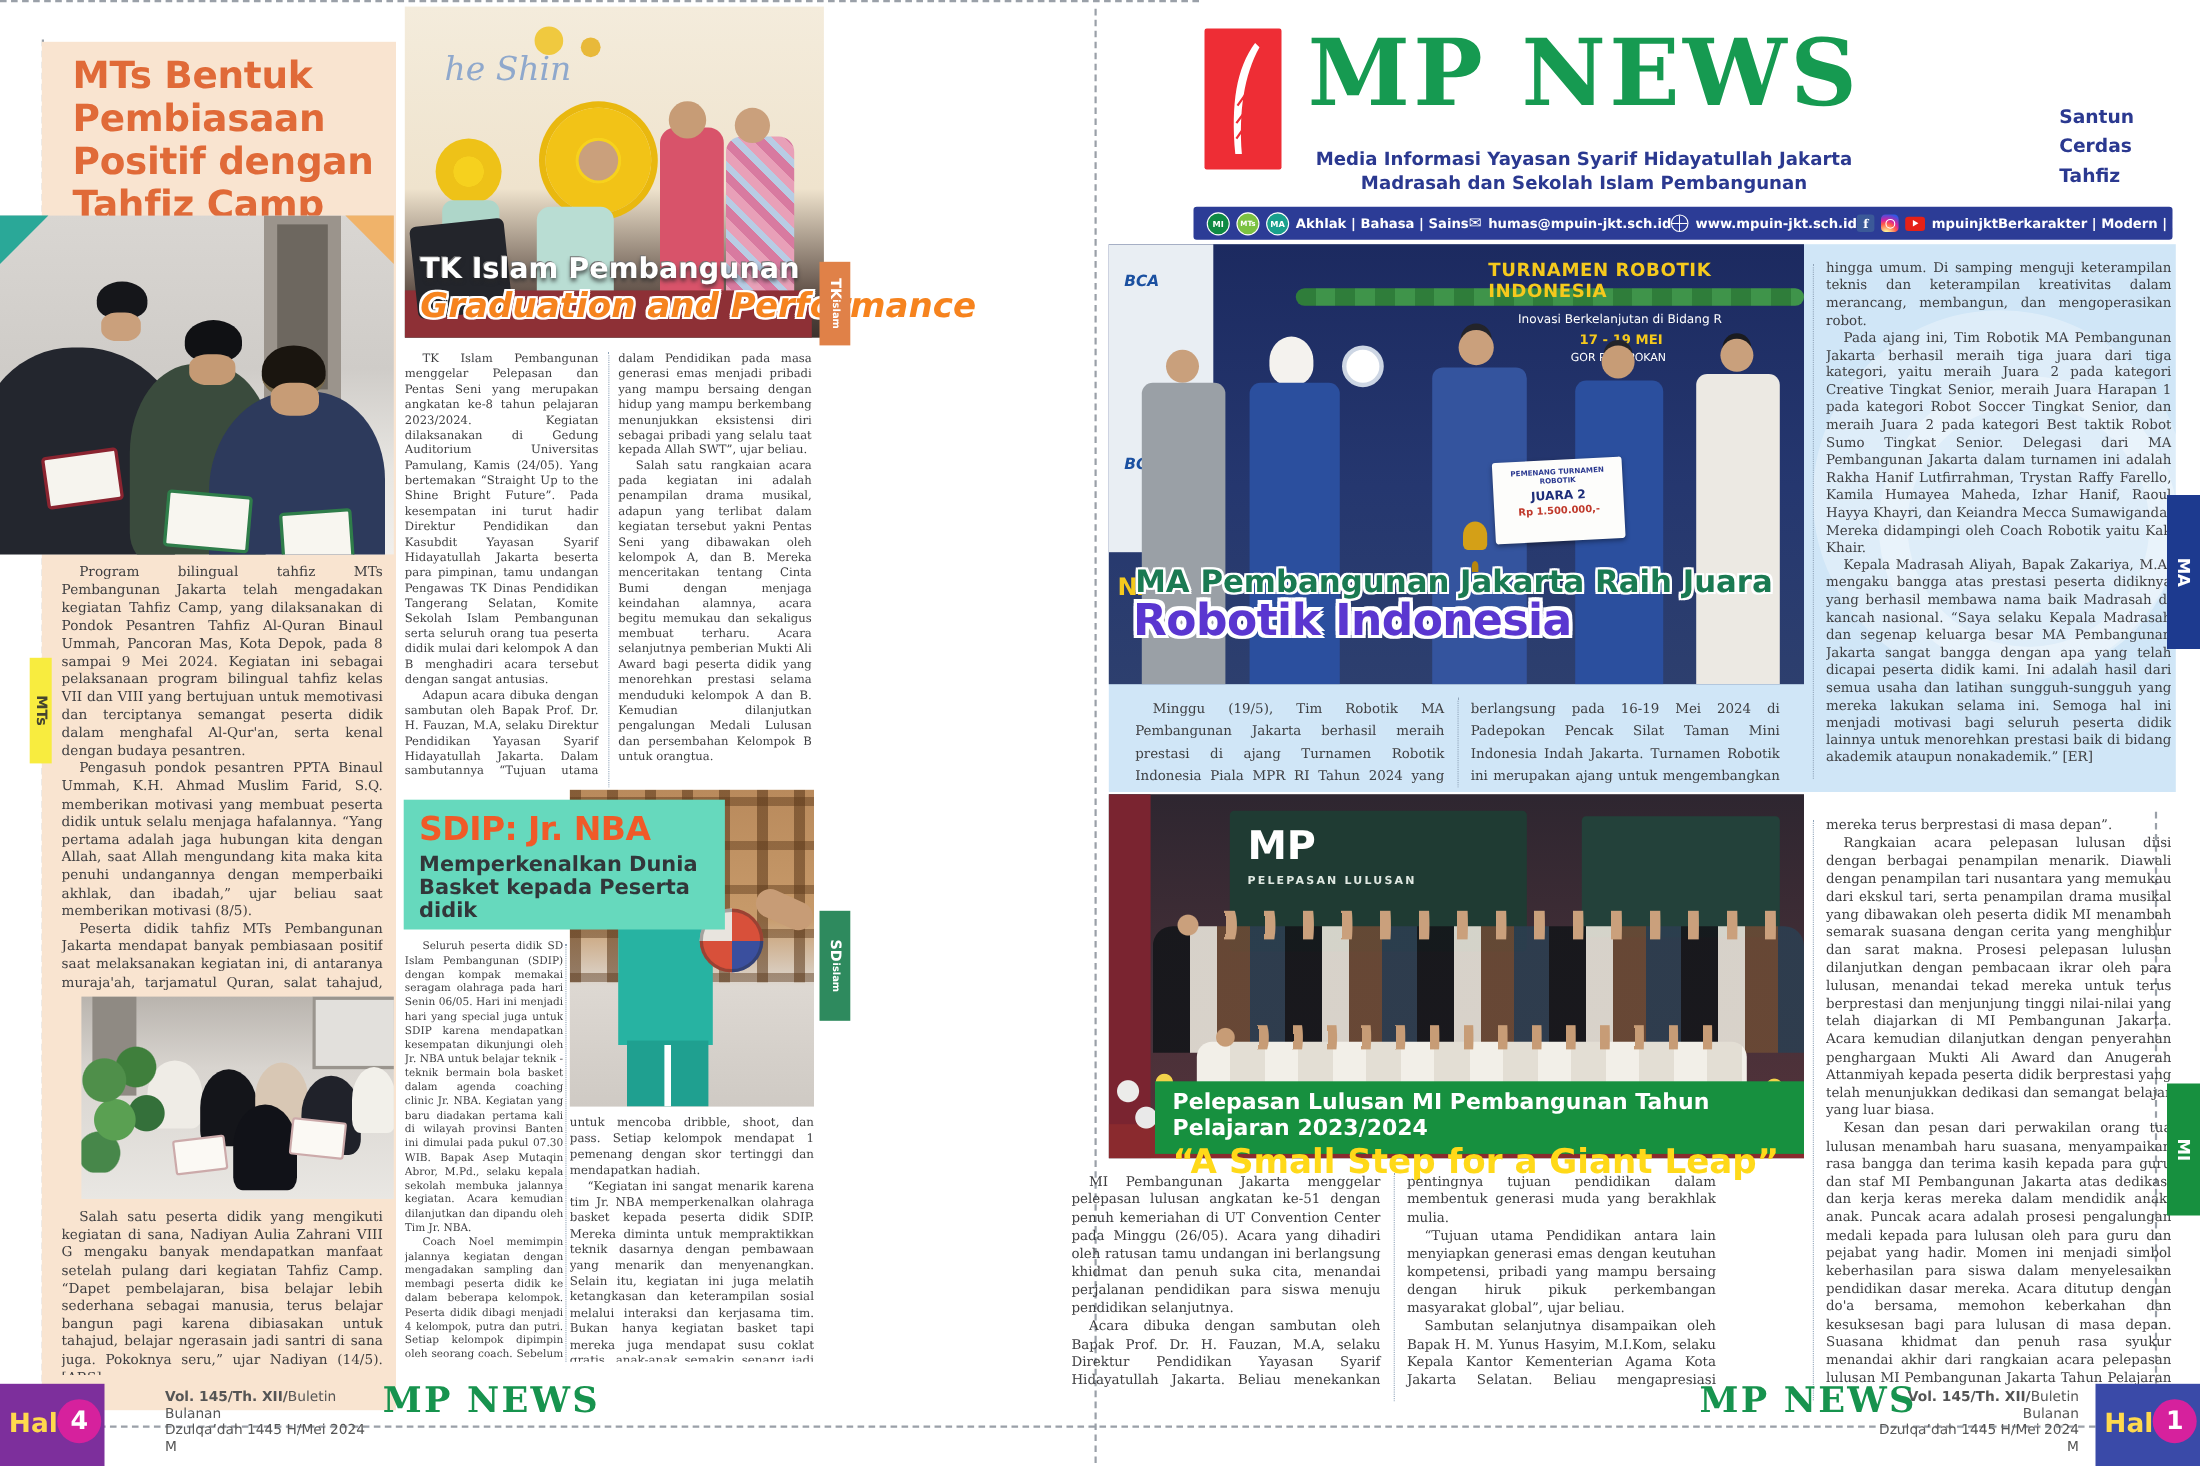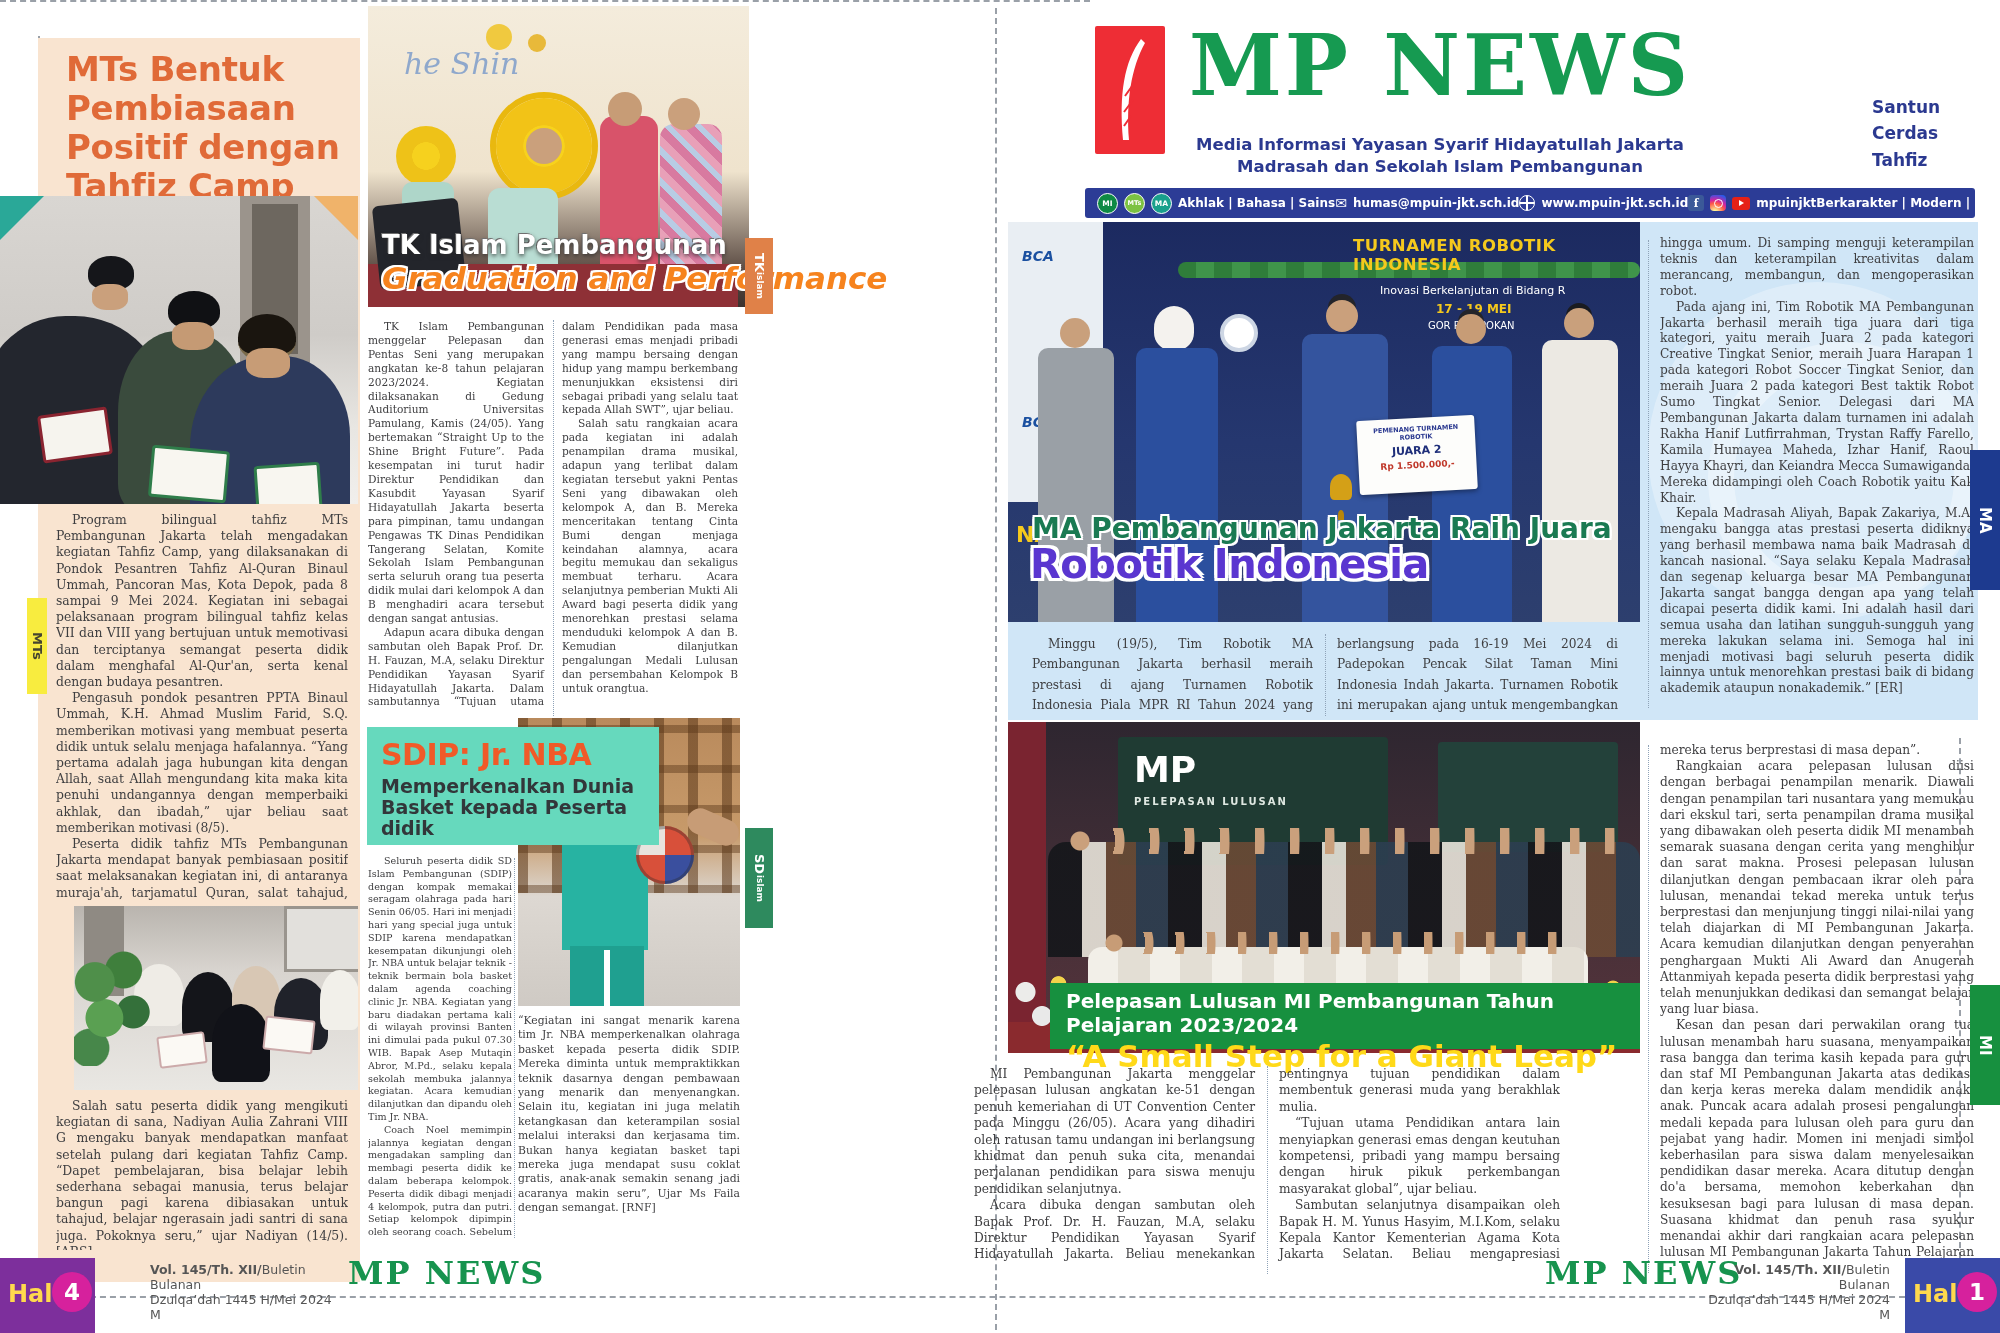--- a/index.html
+++ b/index.html
@@ -121,20 +121,21 @@
   <div class="abs" style="left:367px;top:727px;width:292px;height:118px;background:#66d9bd;padding:10px 14px;box-sizing:border-box">
     <div class="sans" style="font-size:30px;font-weight:800;color:#f05a28;letter-spacing:-0.5px">SDIP: Jr. NBA</div>
     <div class="sans" style="font-size:19px;font-weight:800;color:#32373a;line-height:21px;margin-top:4px">Memperkenalkan Dunia Basket kepada Peserta didik</div>
   </div>
   <div class="abs dotv" style="left:514px;top:858px;height:380px"></div>
   <div class="abs body" style="left:368px;top:855px;width:144px;height:383px;overflow:hidden;font-size:9.6px;line-height:12.8px">
       <p>Seluruh peserta didik SD Islam Pembangunan (SDIP) dengan kompak memakai seragam olahraga pada hari Senin 06/05. Hari ini menjadi hari yang special juga untuk SDIP karena mendapatkan kesempatan dikunjungi oleh Jr. NBA untuk belajar teknik - teknik bermain bola basket dalam agenda coaching clinic Jr. NBA. Kegiatan yang baru diadakan pertama kali di wilayah provinsi Banten ini dimulai pada pukul 07.30 WIB. Bapak Asep Mutaqin Abror, M.Pd., selaku kepala sekolah membuka jalannya kegiatan. Acara kemudian dilanjutkan dan dipandu oleh Tim Jr. NBA.</p>
       <p>Coach Noel memimpin jalannya kegiatan dengan mengadakan sampling dan membagi peserta didik ke dalam beberapa kelompok. Peserta didik dibagi menjadi 4 kelompok, putra dan putri. Setiap kelompok dipimpin oleh seorang coach. Sebelum memulai kegiatan, peserta didik diajak warming up terlebih dahulu. Selanjutnya kegiatan coaching clinic, peserta didik diajarkan cara dribble, shoot, dan pass. Setelah diberikan pembekalan, peserta didik diberikan challenge</p>
     </div>
   <div class="abs body" style="left:518px;top:1014px;width:222px;height:224px;overflow:hidden;font-size:10.8px;line-height:14.4px" data-first-flush="">
+      <p>untuk mencoba dribble, shoot, dan pass. Setiap kelompok mendapat 1 pemenang dengan skor tertinggi dan mendapatkan hadiah.</p>
       <p>“Kegiatan ini sangat menarik karena tim Jr. NBA memperkenalkan olahraga basket kepada peserta didik SDIP. Mereka diminta untuk mempraktikkan teknik dasarnya dengan pembawaan yang menarik dan menyenangkan. Selain itu, kegiatan ini juga melatih ketangkasan dan keterampilan sosial melalui interaksi dan kerjasama tim. Bukan hanya kegiatan basket tapi mereka juga mendapat susu coklat gratis, anak-anak semakin senang jadi acaranya makin seru”, Ujar Ms Faila dengan semangat. [RNF]</p>
     </div>
 
   <div class="abs tabv" style="left:745px;top:238px;width:28px;height:76px;background:#e08148;color:#fff;font-size:13px;line-height:1">
     <span style="font-weight:800">TK</span>
       <span style="font-size:9px;font-weight:600">islam</span>
   </div>
   <div class="abs tabv" style="left:745px;top:828px;width:28px;height:100px;background:#2e8a5e;color:#fff;font-size:13px;line-height:1">
     <span style="font-weight:800">SD</span>
       <span style="font-size:9px;font-weight:600">islam</span>

